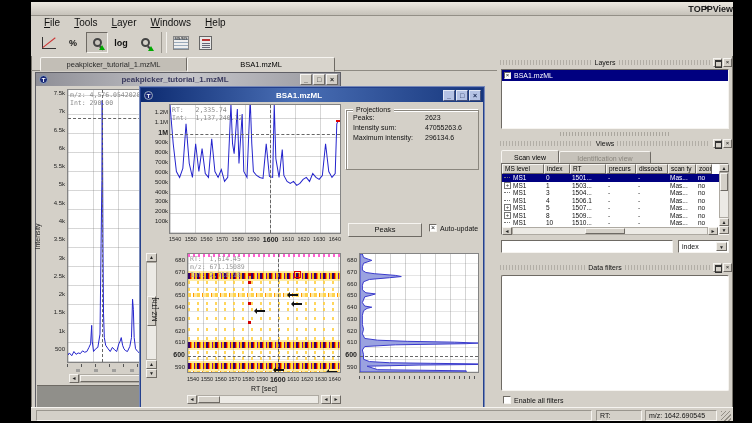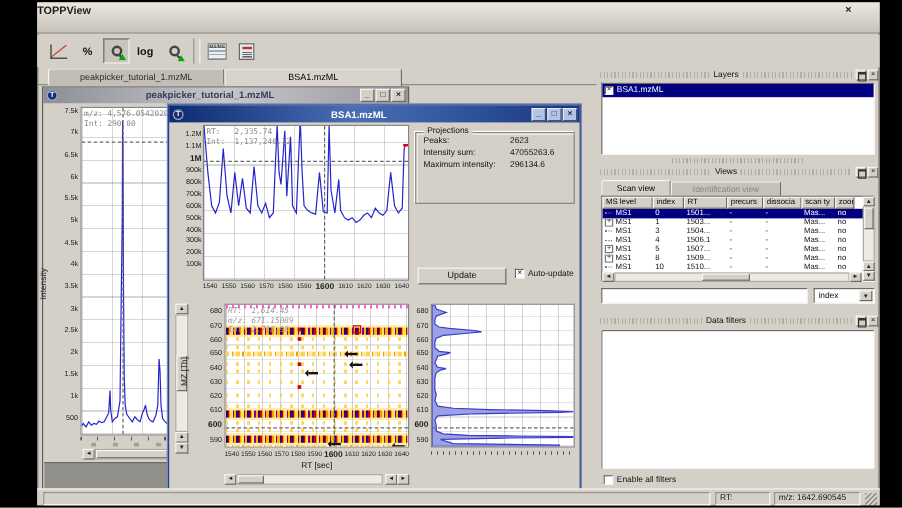--- a/index.html
+++ b/index.html
@@ -1,19 +1,19 @@
 <!DOCTYPE html>
 <html><head>
 <meta charset="utf-8">
 <style>
 *{margin:0;padding:0;box-sizing:border-box;font-family:"Liberation Sans",sans-serif;}
 .screen{position:relative;width:752px;height:423px;background:#000;overflow:hidden;}
 .app-bg{position:absolute;left:31px;top:2px;width:702px;height:419px;background:#d4d0c8;border:1px solid #7a766e;}
 
-.titlebar{position:absolute;left:31px;top:2px;width:702px;height:26px;background:linear-gradient(#ece8e0,#c6c2ba);border-bottom:1px solid #938f87;font-size:9px;font-weight:bold;color:#1c1c1c;text-align:left;line-height:14px;}
+.titlebar{position:absolute;left:31px;top:2px;width:702px;height:14px;background:linear-gradient(#ece8e0,#c6c2ba);border-bottom:1px solid #938f87;font-size:9px;font-weight:bold;color:#1c1c1c;text-align:right;line-height:14px;}
 .app-close{position:absolute;right:20px;top:0;width:12px;height:13px;line-height:12px;font-size:9px;color:#222;text-align:center;}
 .app-close::before{content:"×";}
 .menubar{position:absolute;left:31px;top:16px;width:702px;height:13px;background:#d4d0c8;display:flex;align-items:center;padding-left:6px;font-size:10px;color:#111;}
 .menu-item{padding:0 7px;height:13px;line-height:13px;}
 .toolbar{position:absolute;left:31px;top:29px;width:702px;height:27px;background:#d4d0c8;display:flex;align-items:center;padding-left:7px;}
 .tbtn{width:22px;height:21px;margin-right:2px;display:flex;align-items:center;justify-content:center;position:relative;font-size:9px;font-weight:bold;color:#111;background:#d4d0c8;}
 .tbtn.pressed{border:1px solid;border-color:#6e6a64 #f6f4f0 #f6f4f0 #6e6a64;background:#c9c5bd;}
 .tsep{width:6px;height:21px;margin:0 3px;border-left:1px solid #9a968e;border-right:1px solid #f4f2ee;}
 .ic-axes{width:14px;height:12px;border-left:1px solid #333;border-bottom:1px solid #333;position:relative;}
 .ic-axes::before{content:"";position:absolute;left:0;bottom:0;width:16px;height:1px;background:#c33;transform:rotate(-38deg);transform-origin:left bottom;}
@@ -121,20 +121,27 @@
 <body>
 
 <div class="screen">
   <div class="app-bg"></div>
 
   <div class="titlebar">
     <span>TOPPView</span>
     <span class="app-close"></span>
   </div>
 
+  <div class="menubar">
+    <span class="menu-item"><u>F</u>ile</span>
+    <span class="menu-item"><u>T</u>ools</span>
+    <span class="menu-item"><u>L</u>ayer</span>
+    <span class="menu-item"><u>W</u>indows</span>
+    <span class="menu-item"><u>H</u>elp</span>
+  </div>
 
   <div class="toolbar">
     <div class="tbtn">
         <span class="ic-axes"></span>
       </div>
     <div class="tbtn">%</div>
     <div class="tbtn pressed">
         <span class="ic-mag"></span>
         <span class="ic-green"></span>
       </div>
@@ -267,21 +274,21 @@
         </div>
       <div class="prow">
           <span class="plabel">Intensity sum:</span>
           <span class="pvalue">47055263.6</span>
         </div>
       <div class="prow">
           <span class="plabel">Maximum intensity:</span>
           <span class="pvalue">296134.6</span>
         </div>
     </div>
-    <div class="button" style="left:207px;top:135px;width:74px;height:14px;line-height:12px;">Update</div>
+    <div class="button" style="left:207px;top:135px;width:74px;height:14px;line-height:12px;">Peaks</div>
     <div class="checkrow" style="left:288px;top:136px;">
       <span class="checkbox checked" id="chk-autoupdate"></span>
       <span>Auto-update</span>
     </div>
 
     <div>
       <div class="sbtn a-up" style="left:5px;top:165px;width:11px;height:9px;"></div>
       <div class="strack" style="left:5px;top:174px;width:11px;height:98px;"></div>
       <div class="sthumb" style="left:6px;top:208px;width:9px;height:30px;"></div>
       <div class="sbtn a-up" style="left:5px;top:272px;width:11px;height:9px;"></div>
@@ -325,21 +332,21 @@
           <div class="mk mk-black-arrow" style="left: 106.1px; top: 41.2px;"></div>
           <div class="mk mk-black-arrow" style="left: 91.5px; top: 115.9px;"></div>
           <div class="mk mk-black-arrow" style="left: 145.3px; top: 118.2px;"></div>
           <div class="mk mk-red-dot" style="left: 61px; top: 20px;"></div>
           <div class="mk mk-red-dot" style="left: 61px; top: 28.2px;"></div>
           <div class="mk mk-red-dot" style="left: 61px; top: 49.4px;"></div>
           <div class="mk mk-red-dot" style="left: 61px; top: 68.2px;"></div>
         </div>
       <div class="dash-v" style="left:90px;"></div>
       <div class="dash-h" style="top:102px;"></div>
-      <div class="overlay" style="color:#9a9a9a;font-style:italic;">RT:  1,614.45
+      <div class="overlay" style="color:#9a9a9a;">RT:  1,614.45
 m/z: 671.15089
 Int: 2,718.98</div>
     </div>
     <div class="xtick-row" id="map-xticks" style="left:46px;top:288px;width:154px;height:7px;">
         <span>1540</span>
         <span>1550</span>
         <span>1560</span>
         <span>1570</span>
         <span>1580</span>
         <span>1590</span>

